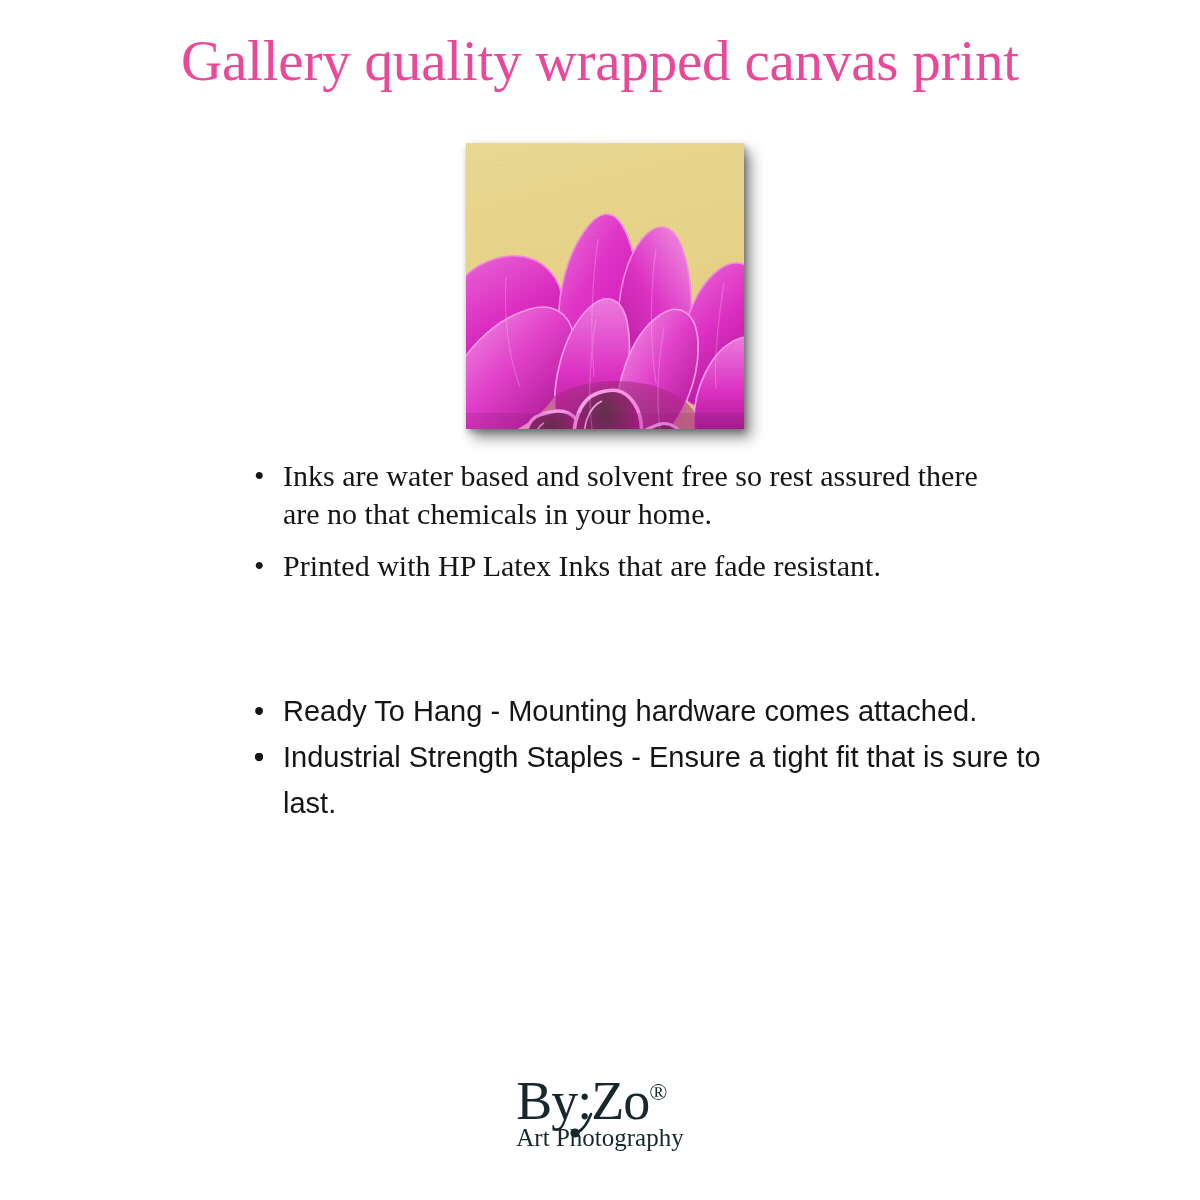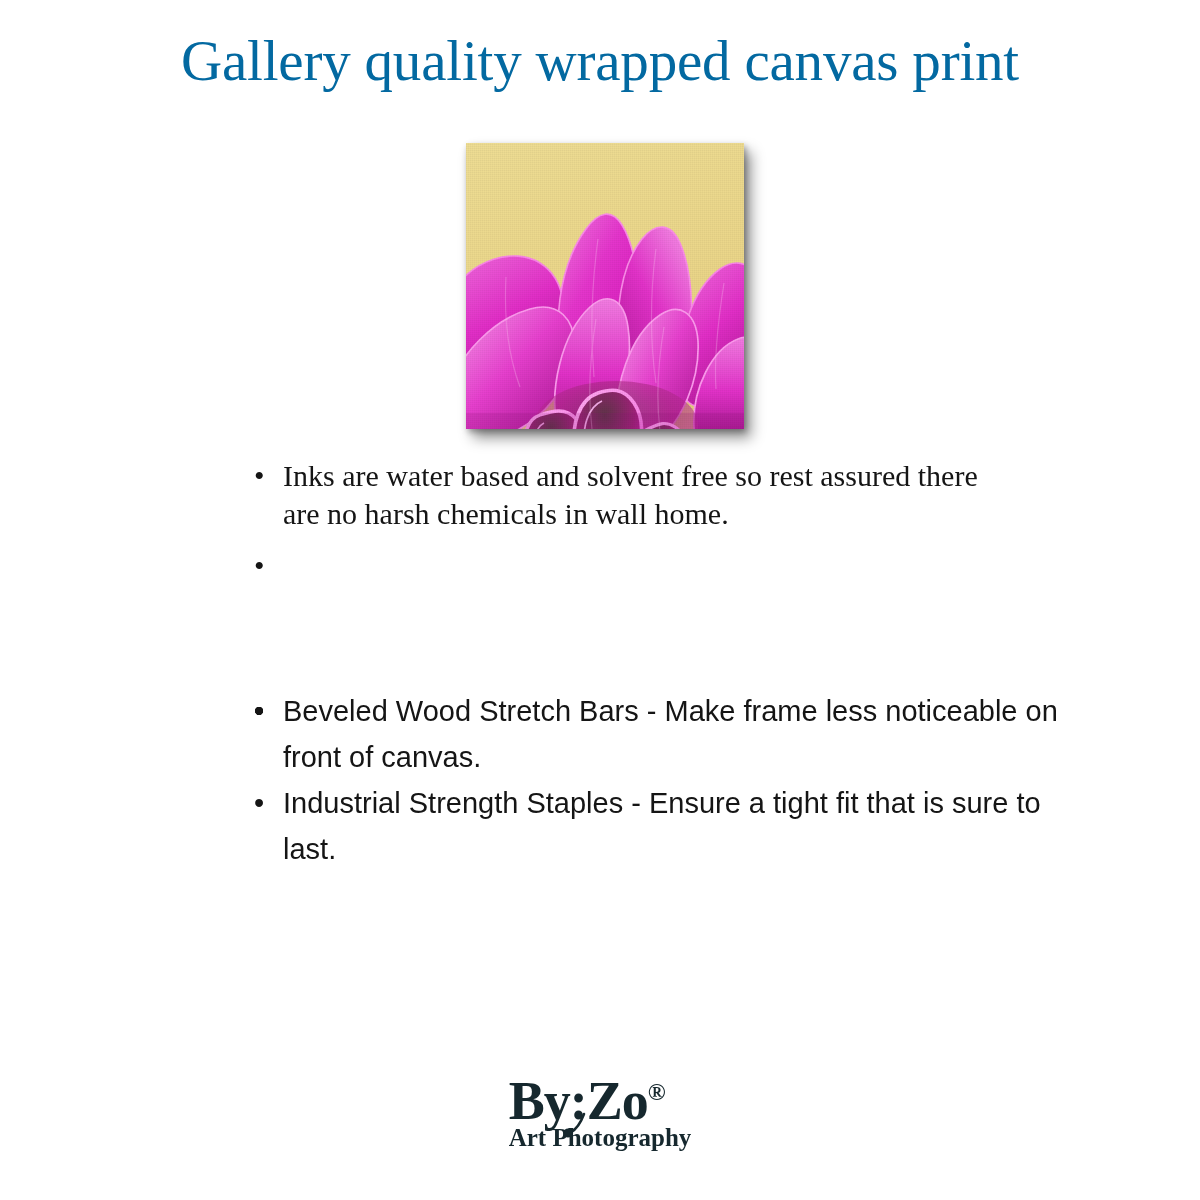--- a/index.html
+++ b/index.html
@@ -25,21 +25,21 @@
   
   .title {
     position: absolute;
     top: 28px;
     left: 0;
     width: 1200px;
     text-align: center;
     font-family: "Liberation Serif", serif;
     font-size: 57px;
     line-height: 66px;
-    color: #0369a1;
+    color: #ec4899;
     letter-spacing: -0.2px;
     white-space: nowrap;
   }
 
   
   .art-wrap {
     position: absolute;
     left: 466px;
     top: 143px;
     width: 278px;
@@ -126,21 +126,20 @@
   }
 
   
   .logo {
     position: absolute;
     left: 0;
     top: 1074px;
     width: 1200px;
     text-align: center;
     color: #16282e;
-    font-weight: bold;
   }
   .logo-inner {
     display: inline-block;
     position: relative;
     text-align: left;
   }
   .logo-main {
     font-family: "Liberation Serif", serif;
     font-size: 54px;
     line-height: 54px;
@@ -293,40 +292,41 @@
 
         <rect x="0" y="270" width="278" height="16" fill="#8d1176" opacity="0.18"></rect>
       </svg>
       <div class="art-texture"></div>
     </div>
   </div>
 
   <div class="bullets-serif">
     <div class="bullet b1">
       <span class="dot">•</span>
-      <span>Inks are water based and solvent free so rest assured there are no harsh chemicals in wall home.</span>
+      <span>Inks are water based and solvent free so rest assured there are no that chemicals in your home.</span>
     </div>
     <div class="bullet b2">
       <span class="dot">•</span>
+      <span>Printed with HP Latex Inks that are fade resistant.</span>
     </div>
   </div>
 
   <div class="bullets-sans">
     <div class="bullet">
       <span class="dot">•</span>
-    </div>
-    <div class="bullet">
-      <span class="dot">•</span>
-    </div>
-    <div class="bullet">
-      <span class="dot">•</span>
-    </div>
-    <div class="bullet">
-      <span class="dot">•</span>
-      <span>Beveled Wood Stretch Bars - Make frame less noticeable on front of canvas.</span>
+      <span>Ready To Hang - Mounting hardware comes attached.</span>
+    </div>
+    <div class="bullet">
+      <span class="dot">•</span>
+    </div>
+    <div class="bullet">
+      <span class="dot">•</span>
+    </div>
+    <div class="bullet">
+      <span class="dot">•</span>
     </div>
     <div class="bullet">
       <span class="dot">•</span>
       <span>Industrial Strength Staples - Ensure a tight fit that is sure to last.</span>
     </div>
   </div>
 
   <div class="logo">
     <div class="logo-inner">
       <div class="logo-main"><span>By:Zo</span><span class="logo-reg">®</span></div>

